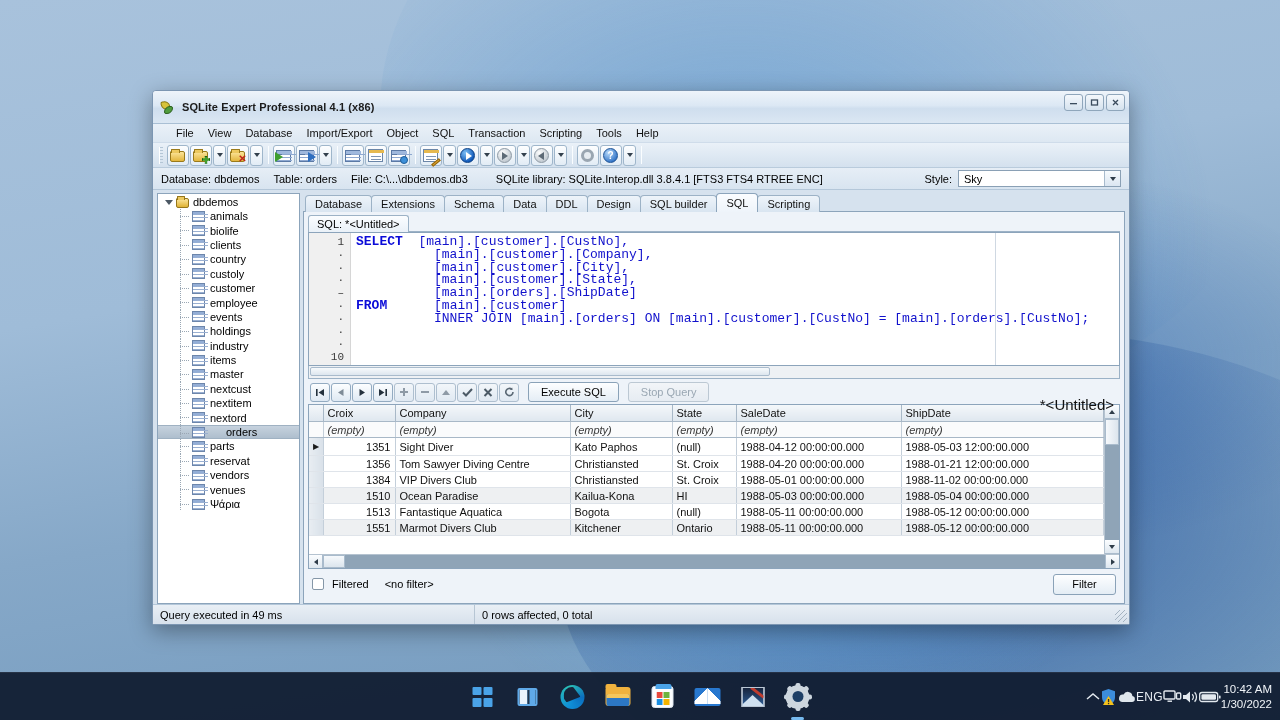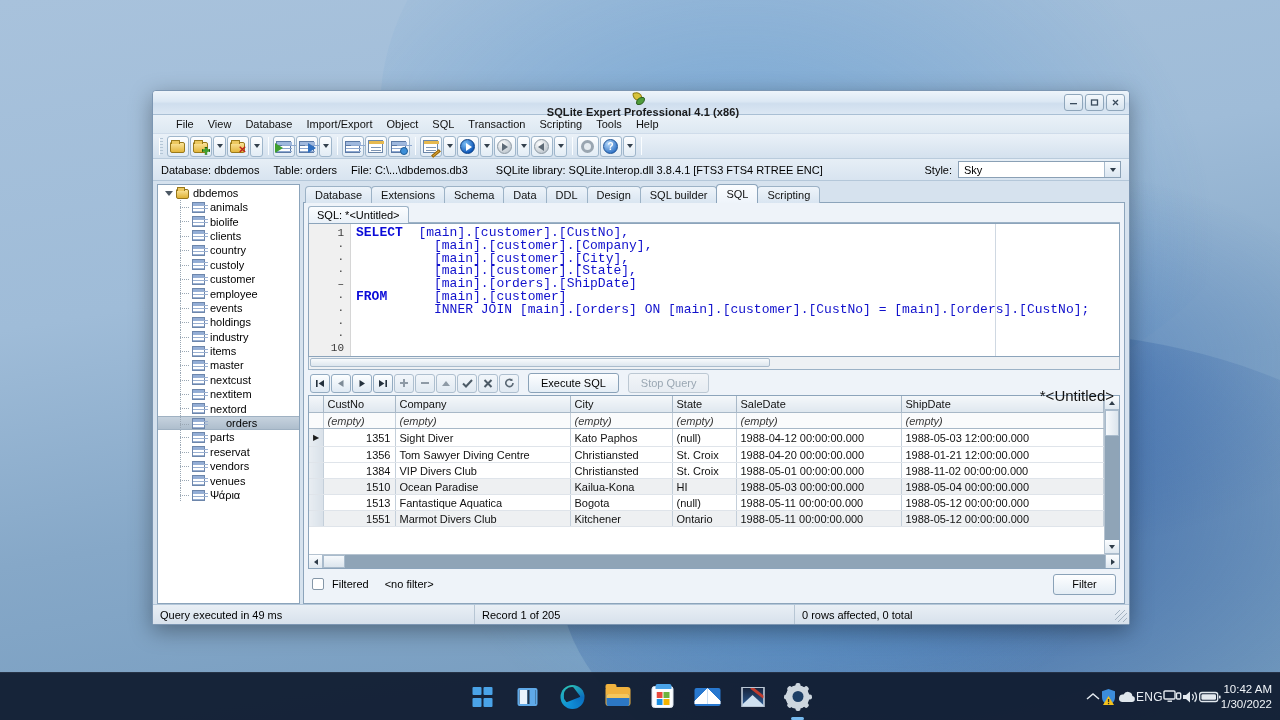--- a/index.html
+++ b/index.html
@@ -46,28 +46,27 @@
     width: 978px; height: 535px;
     background: #d6e2ee;
     border: 1px solid #7c96b2;
     border-radius: 4px 4px 2px 2px;
     box-shadow: 0 6px 22px rgba(0,0,0,0.35);
     display: flex; flex-direction: column;
     font-size: 11px;
     color: #000;
   }
   #titlebar {
-    height: 24px;
+    height: 33px;
     background: linear-gradient(180deg, #eef4fa 0%, #dce8f4 45%, #cfdeee 55%, #dbe7f3 100%);
     border-bottom: 1px solid #a9bfd4;
     border-radius: 3px 3px 0 0;
     display: flex; align-items: center;
     padding: 0 3px 0 7px;
     position: relative;
-    flex-direction: column;
   }
   #app-icon {
     width: 16px; height: 15px; margin-right: 6px;
     position: relative; flex: none;
   }
   #app-icon .blob1 {
     position:absolute; left:1px; top:1px; width:9px; height:9px;
     background:#d8c33a; border:1px solid #8c7a10; border-radius:2px 6px 2px 6px;
     transform: rotate(-12deg);
   }
@@ -1102,21 +1101,21 @@
                       <col style="width:72px">
                       <col style="width:175px">
                     <col style="width:102px">
                       <col style="width:64px">
                       <col style="width:165px">
                       <col>
                   </colgroup>
                   <thead>
                     <tr id="header-row">
                       <th class="rowind"></th>
-                    <th>CustNo</th>
+                    <th>Croix</th>
                         <th>Company</th>
                         <th>City</th>
                         <th>State</th>
                         <th>SaleDate</th>
                         <th>ShipDate</th>
                       </tr>
                   </thead>
                   <tbody id="grid-body">
                       <tr class="filterrow">
                         <td class="rowind"></td>
@@ -1204,21 +1203,20 @@
             <span style="margin-left:8px;">&lt;no filter&gt;</span>
             <div id="filter-btn">Filter</div>
           </div>
 
         </div>
       </div>
     </div>
 
     <div id="statusbar">
       <div class="sseg s1">Query executed in 49 ms</div>
-      <div class="sseg s2">Record 1 of 205</div>
       <div class="sseg s3">0 rows affected, 0 total</div>
       <div id="grip-corner"></div>
     </div>
   </div>
 
   <div id="taskbar">
     <div id="tb-center">
       <div class="tbi">
         <span class="win-logo">
             <i></i>

